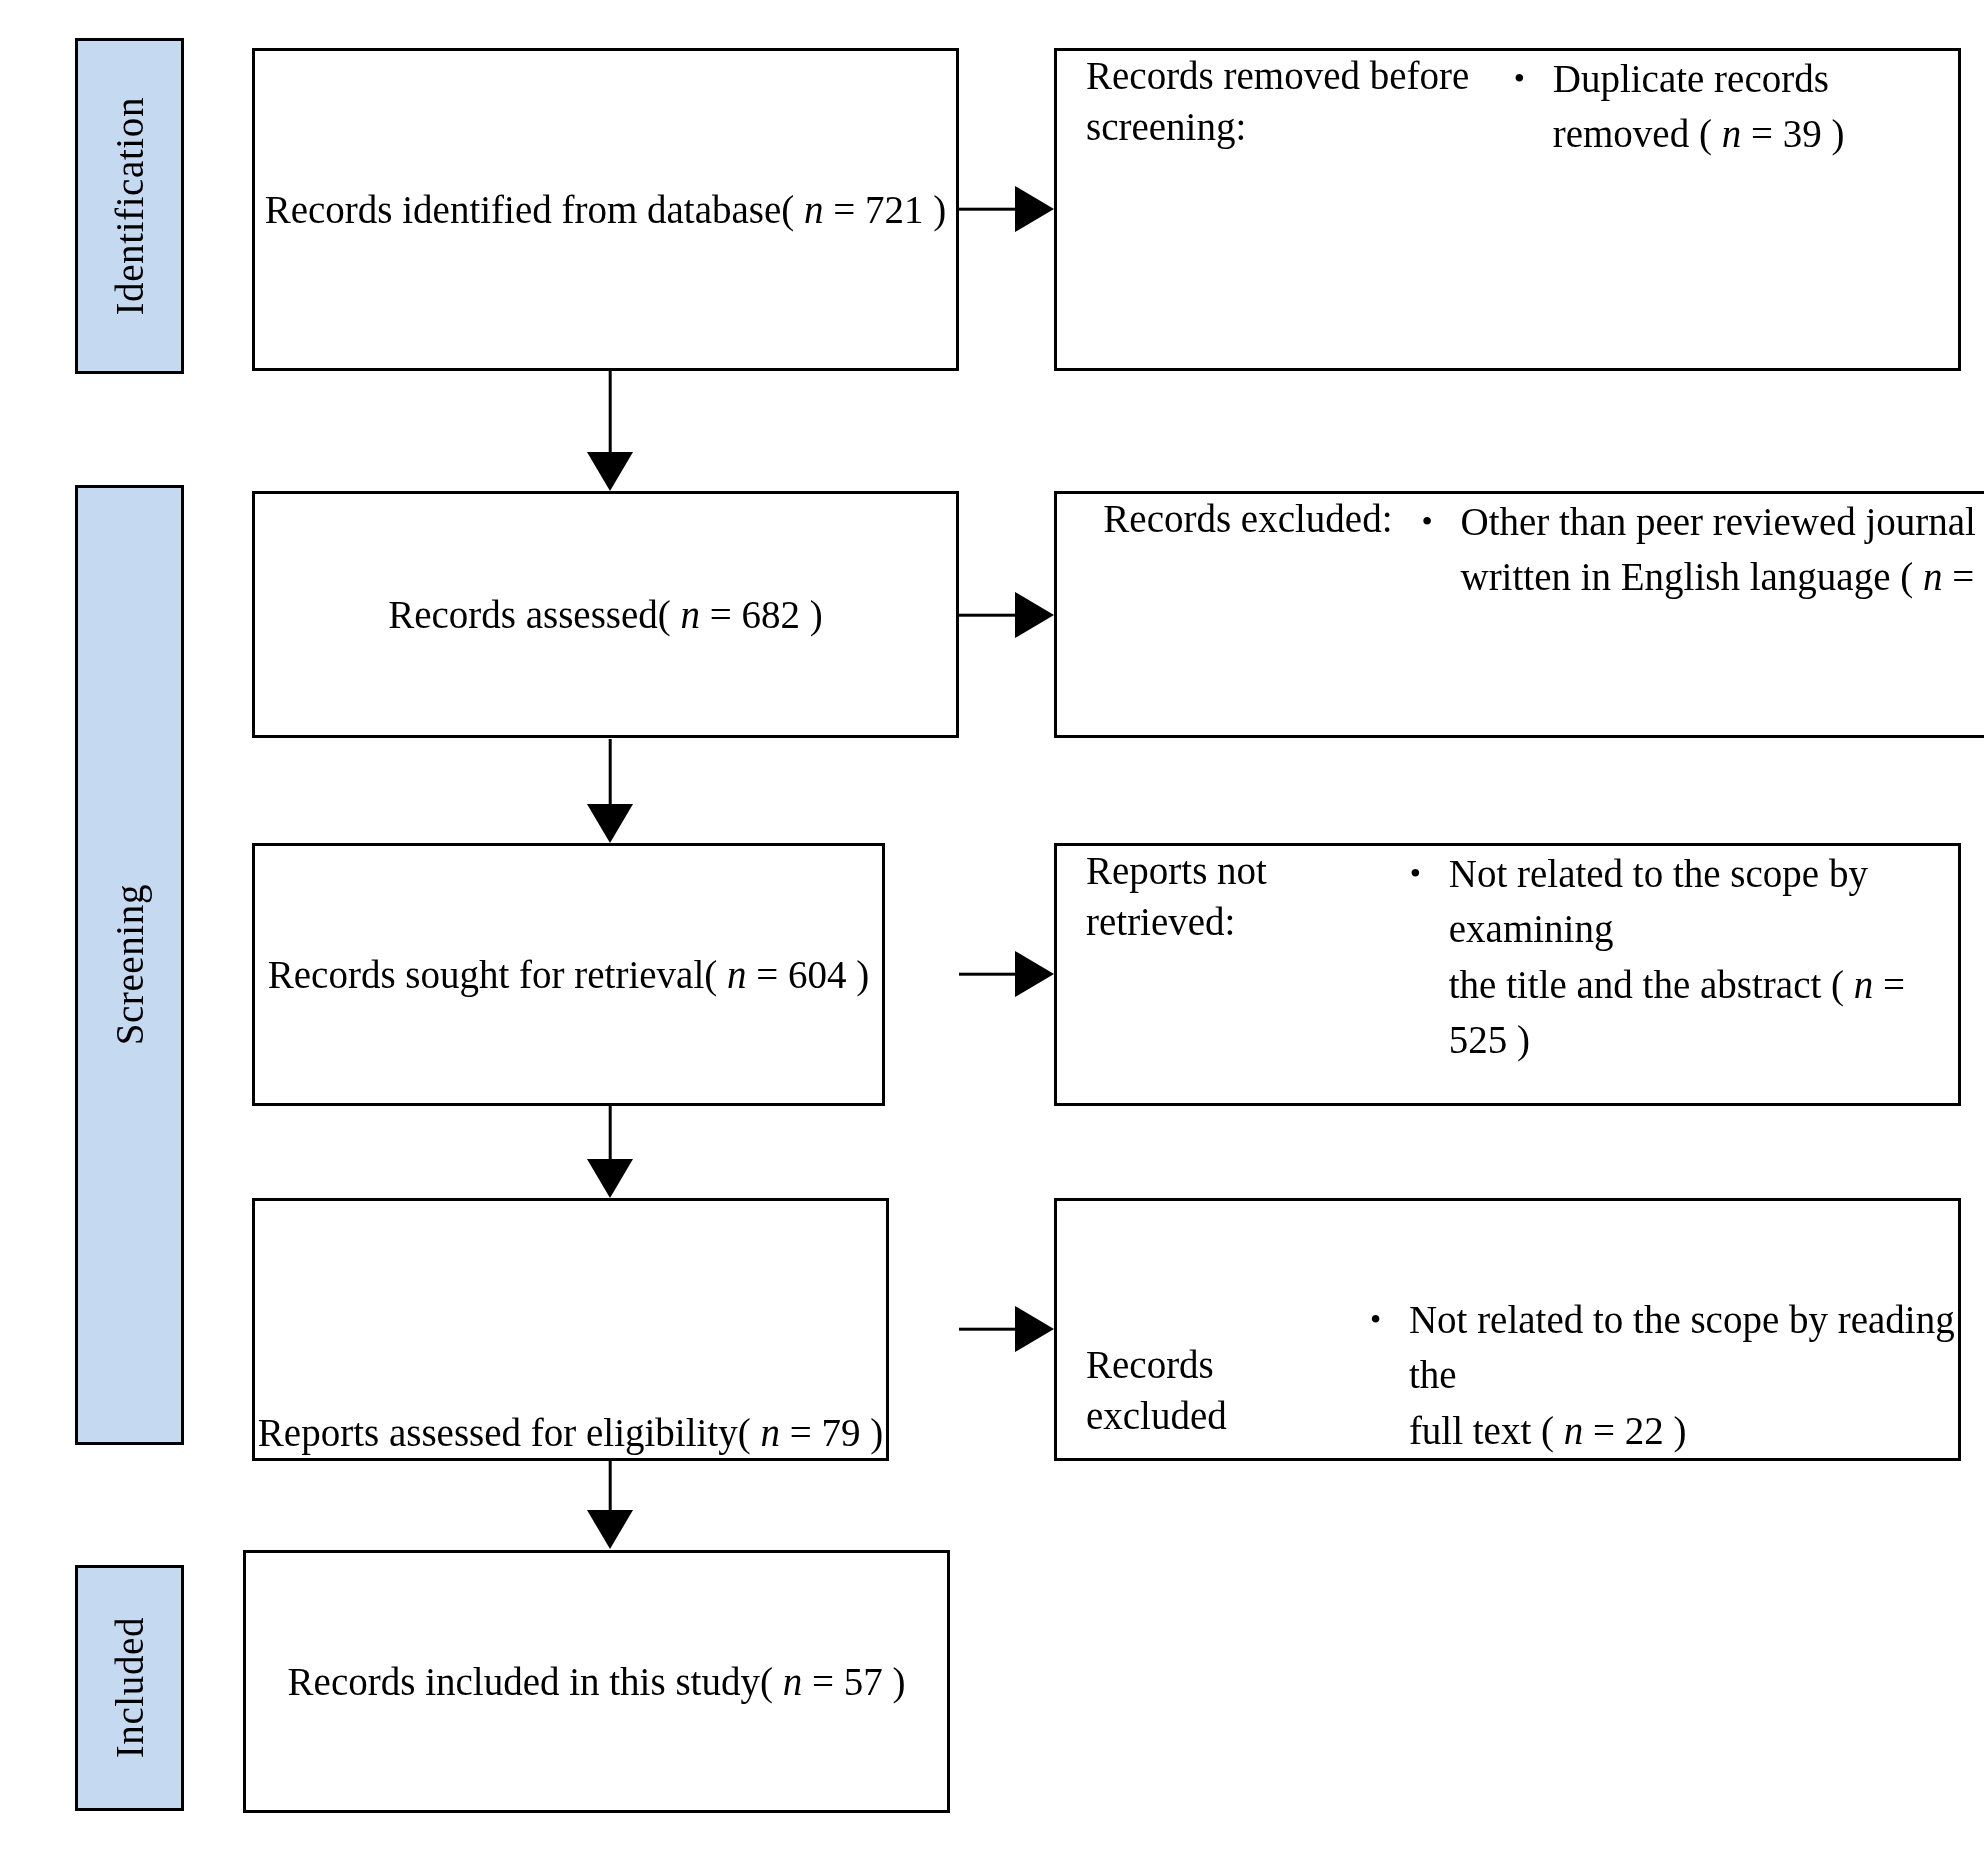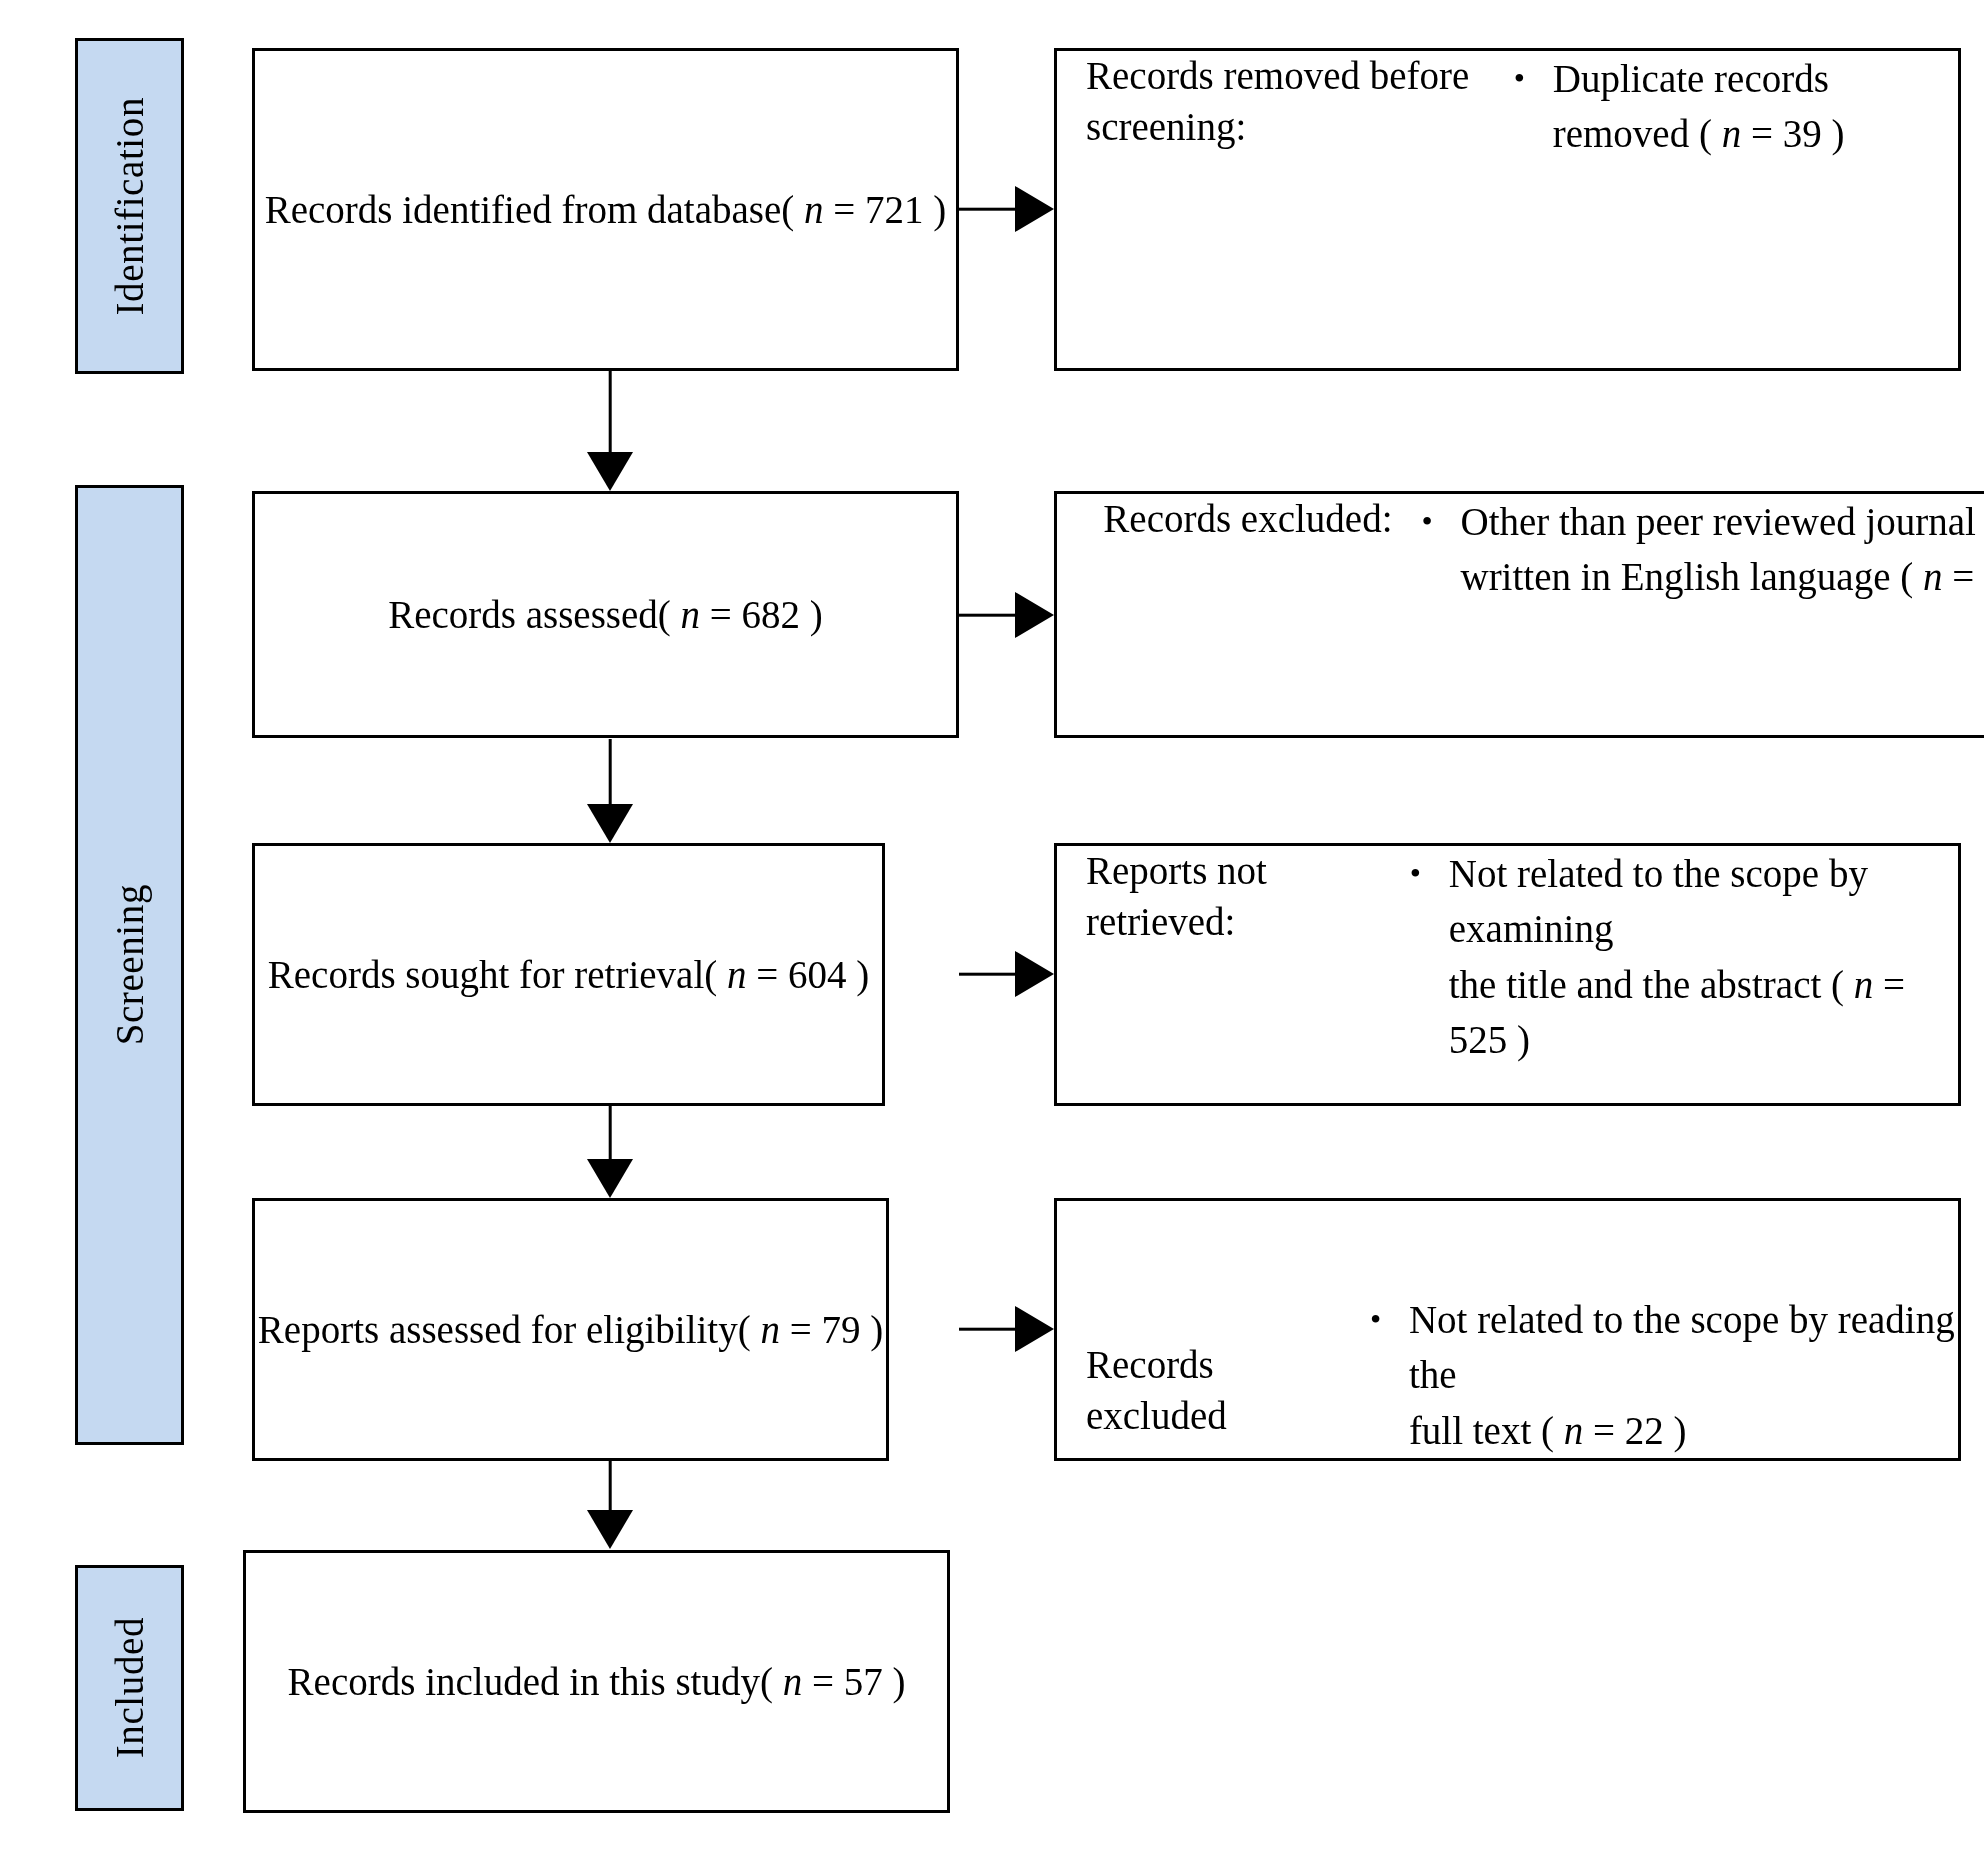--- a/index.html
+++ b/index.html
@@ -192,21 +192,21 @@
     <div class="box-heading">Reports not retrieved:</div>
     <div class="bullet-row">
       <span class="bullet-mark">•</span>
       <span class="bullet-text">
         <span>Not related to the scope by examining</span><br>
         <span>the title and the abstract ( <i>n</i> = 525 )</span>
       </span>
     </div>
   </div>
 
-  <div class="flow-box centered" style="left:252px; top:1198px; width:637px; height:263px;">
+  <div class="flow-box centered" style="left:252px; top:1198px; width:637px; height:263px;align-items:flex-end;">
     <div class="box-line">Reports assessed for eligibility</div>
     <div class="box-line nval">( <i>n</i> = 79 )</div>
   </div>
 
   <div class="flow-box" style="left:1054px; top:1198px; width:907px; height:263px;align-items:flex-end;">
     <div class="box-heading">Records excluded</div>
     <div class="bullet-row">
       <span class="bullet-mark">•</span>
       <span class="bullet-text">
         <span>Not related to the scope by reading the</span><br>

